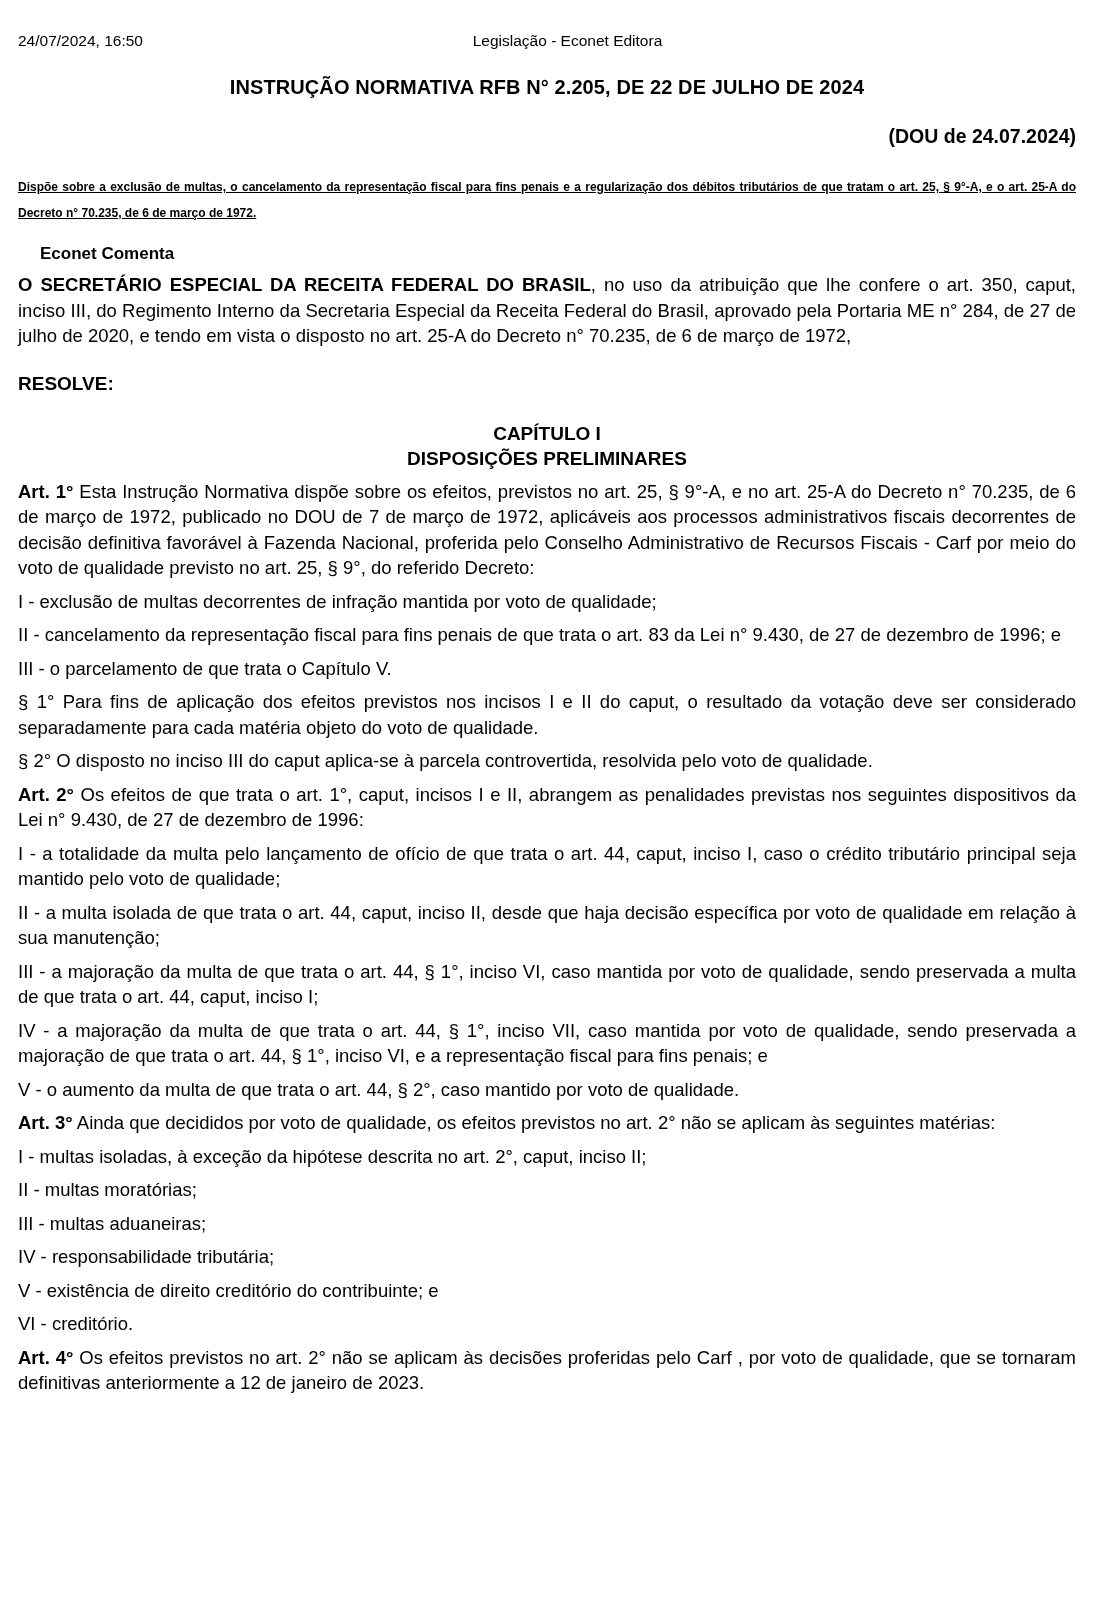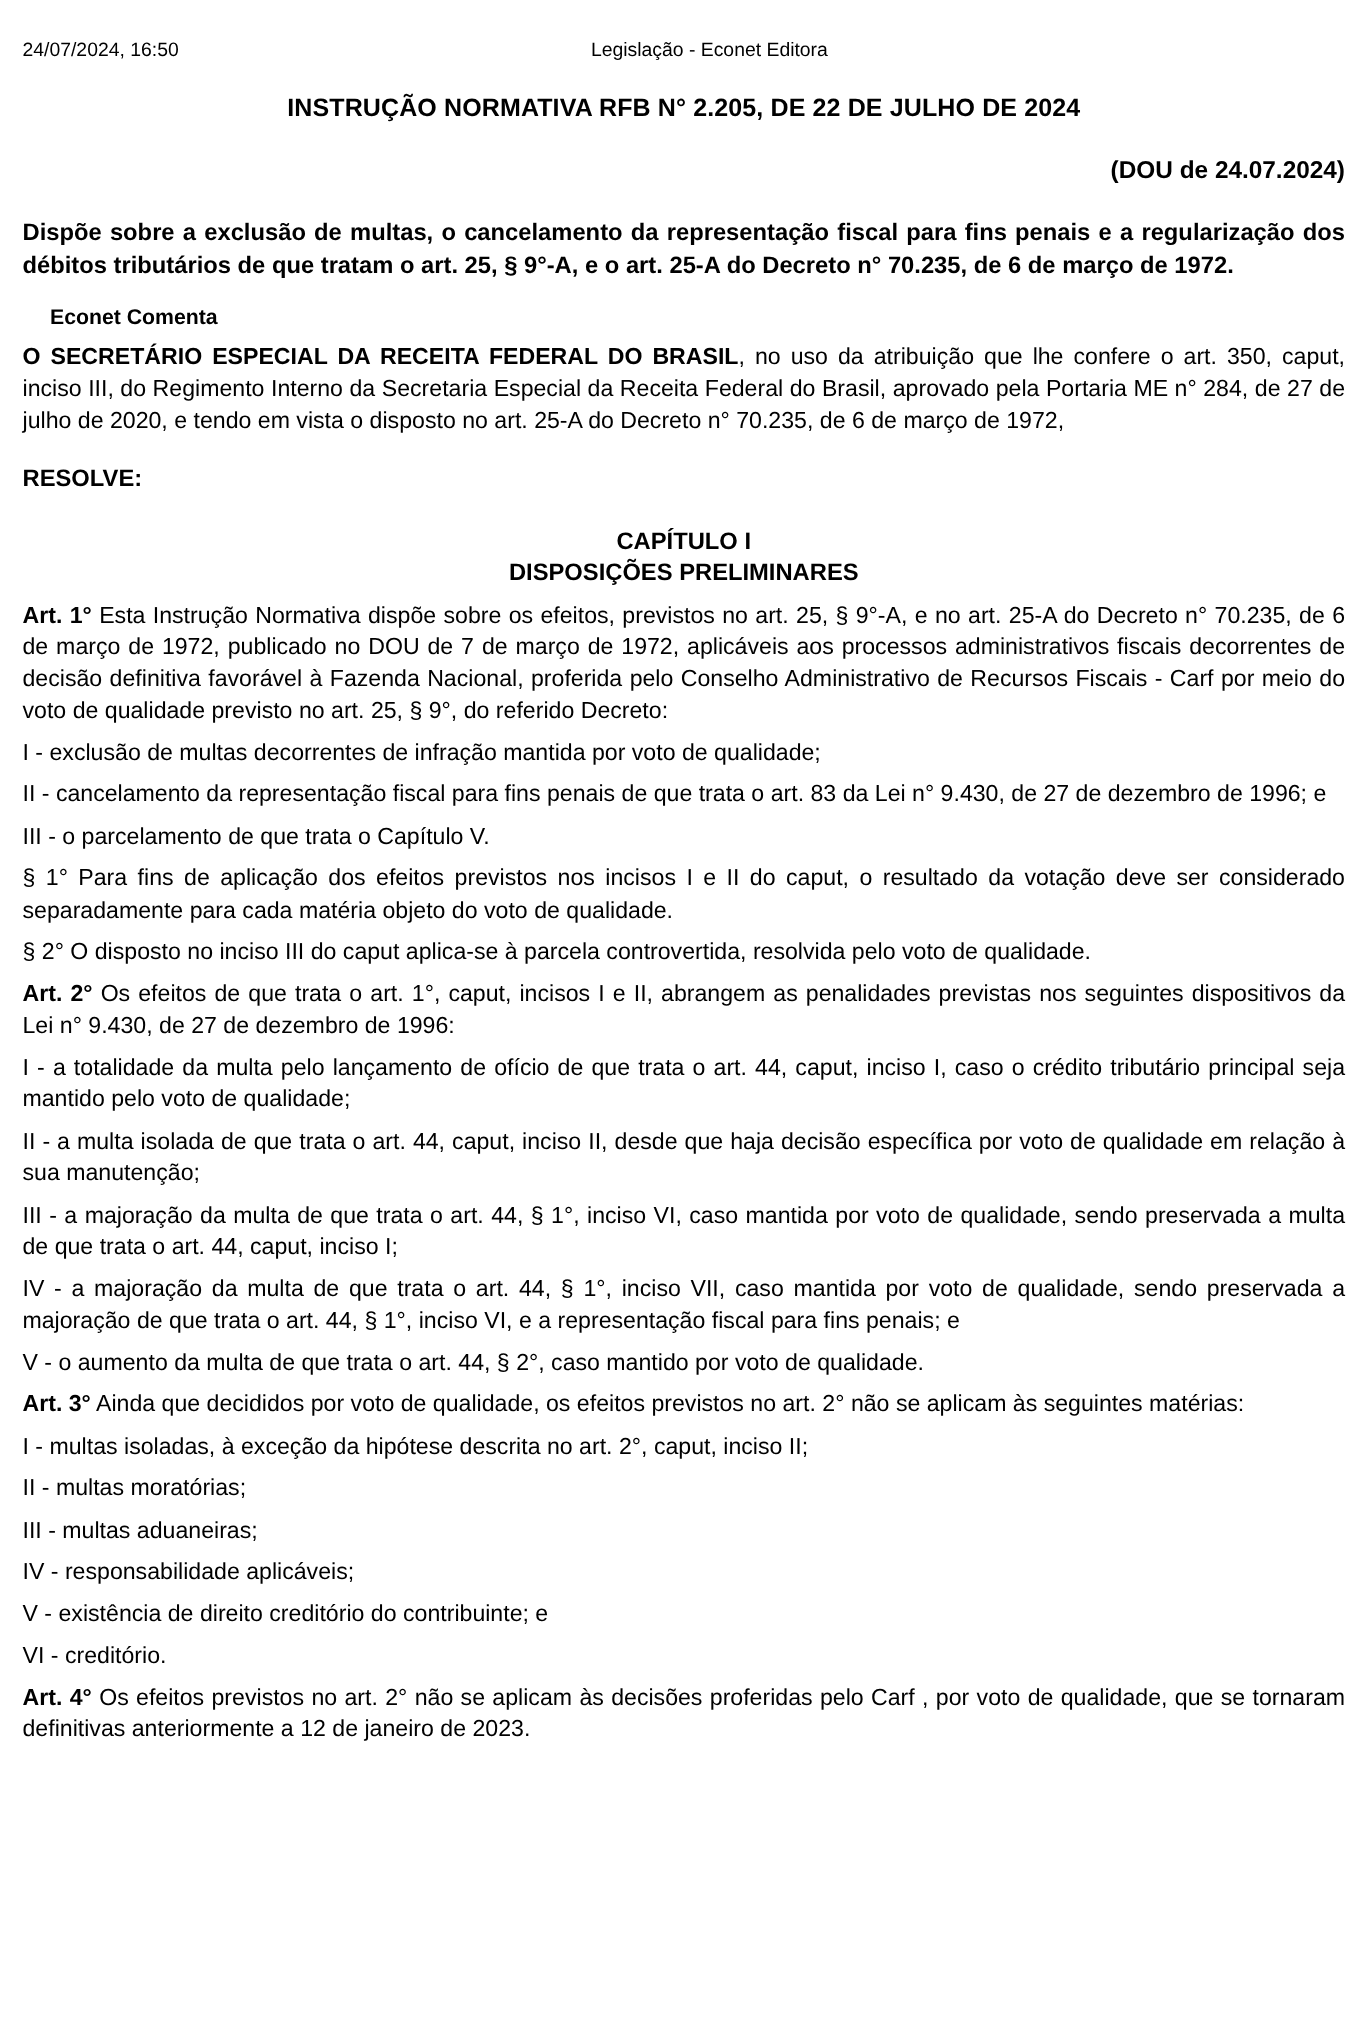--- a/index.html
+++ b/index.html
@@ -56,24 +56,25 @@
     letter-spacing: 0.1px;
   }
   .doc-subtitle {
     text-align: right;
     font-weight: bold;
     font-size: 19.5px;
     margin: 26px 0 0 0;
   }
   .doc-ementa {
     font-weight: bold;
-    font-size: 19px;
+    font-size: 12px;
     line-height: 26px;
     text-align: justify;
     margin: 26px 0 0 0;
+    text-decoration: underline;
   }
   .econet-note {
     color: #000000;
     font-weight: bold;
     font-size: 17px;
     margin: 18px 0 0 22px;
   }
   
   p.body {
     font-size: 18.5px;
@@ -138,19 +139,19 @@
       <p class="body"><b>Art. 2°</b><span> Os efeitos de que trata o art. 1°, caput, incisos I e II, abrangem as penalidades previstas nos seguintes dispositivos da Lei n° 9.430, de 27 de dezembro de 1996:</span></p>
       <p class="body"><span>I - a totalidade da multa pelo lançamento de ofício de que trata o art. 44, caput, inciso I, caso o crédito tributário principal seja mantido pelo voto de qualidade;</span></p>
       <p class="body"><span>II - a multa isolada de que trata o art. 44, caput, inciso II, desde que haja decisão específica por voto de qualidade em relação à sua manutenção;</span></p>
       <p class="body"><span>III - a majoração da multa de que trata o art. 44, § 1°, inciso VI, caso mantida por voto de qualidade, sendo preservada a multa de que trata o art. 44, caput, inciso I;</span></p>
       <p class="body"><span>IV - a majoração da multa de que trata o art. 44, § 1°, inciso VII, caso mantida por voto de qualidade, sendo preservada a majoração de que trata o art. 44, § 1°, inciso VI, e a representação fiscal para fins penais; e</span></p>
       <p class="body"><span>V - o aumento da multa de que trata o art. 44, § 2°, caso mantido por voto de qualidade.</span></p>
       <p class="body"><b>Art. 3°</b><span> Ainda que decididos por voto de qualidade, os efeitos previstos no art. 2° não se aplicam às seguintes matérias:</span></p>
       <p class="body"><span>I - multas isoladas, à exceção da hipótese descrita no art. 2°, caput, inciso II;</span></p>
       <p class="body"><span>II - multas moratórias;</span></p>
       <p class="body"><span>III - multas aduaneiras;</span></p>
-      <p class="body"><span>IV - responsabilidade aplicáveis;</span></p>
+      <p class="body"><span>IV - responsabilidade tributária;</span></p>
       <p class="body"><span>V - existência de direito creditório do contribuinte; e</span></p>
       <p class="body"><span>VI - creditório.</span></p>
       <p class="body"><b>Art. 4°</b><span> Os efeitos previstos no art. 2° não se aplicam às decisões proferidas pelo Carf , por voto de qualidade, que se tornaram definitivas anteriormente a 12 de janeiro de 2023.</span></p>
     </div>
 
 </div>
 
 </body></html>

